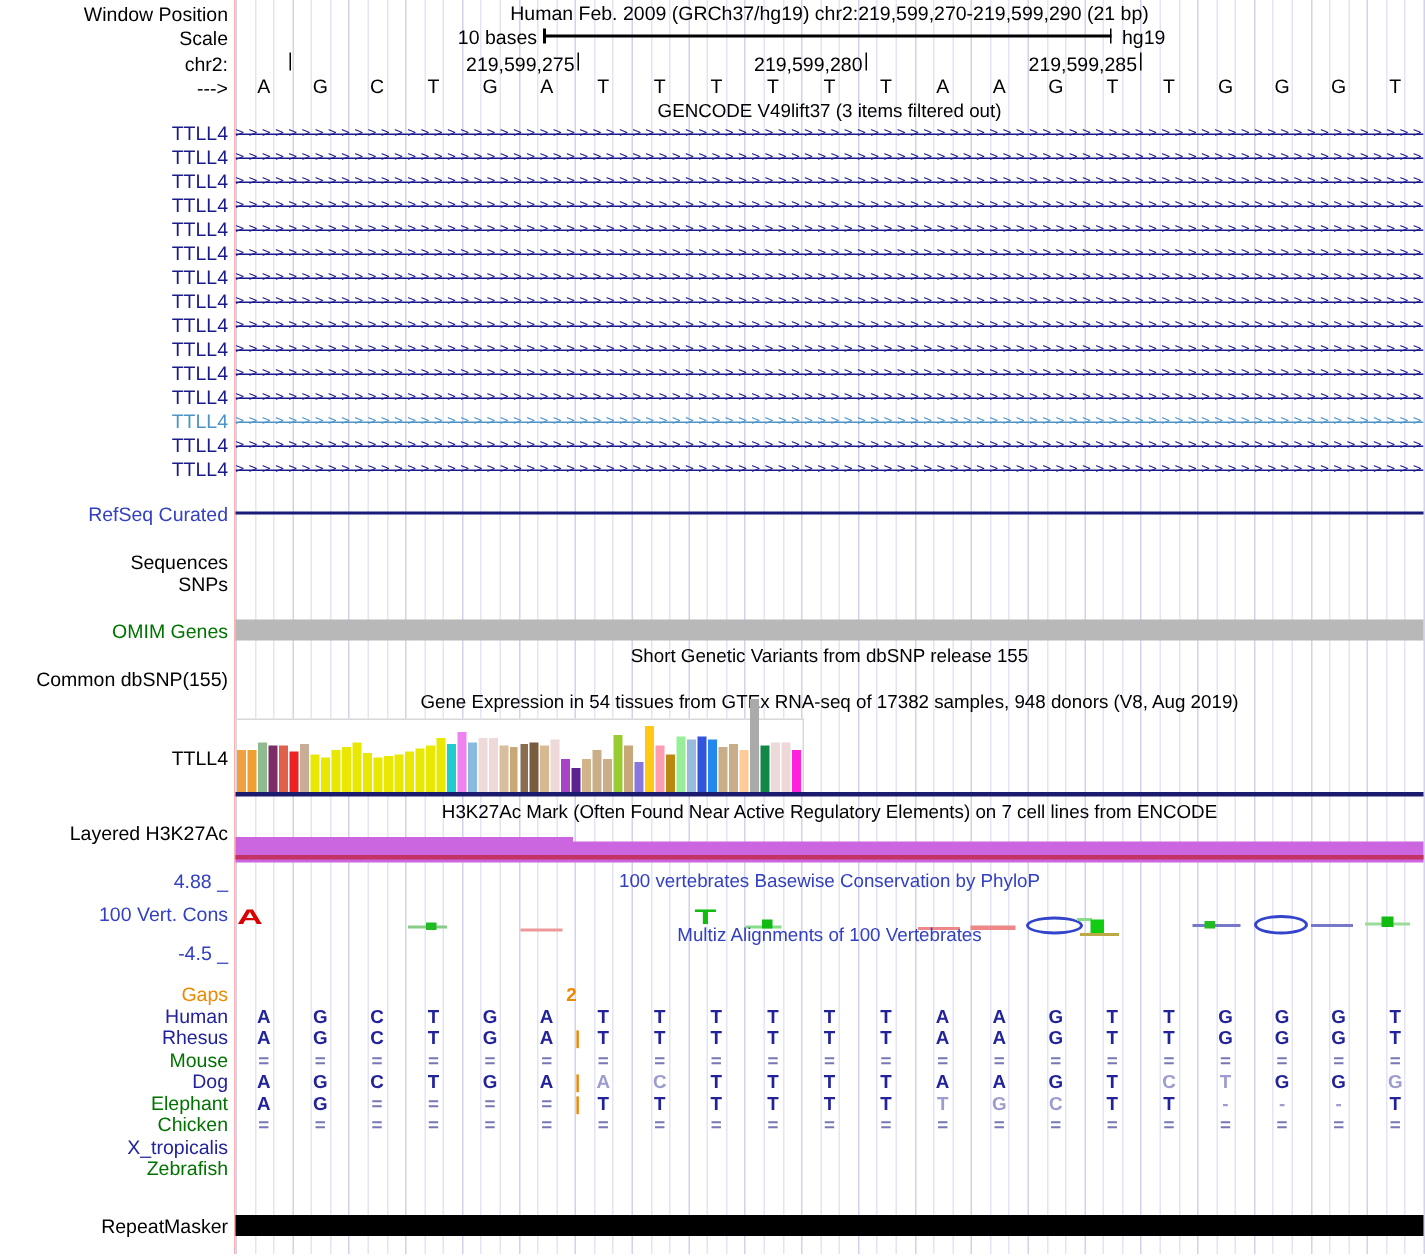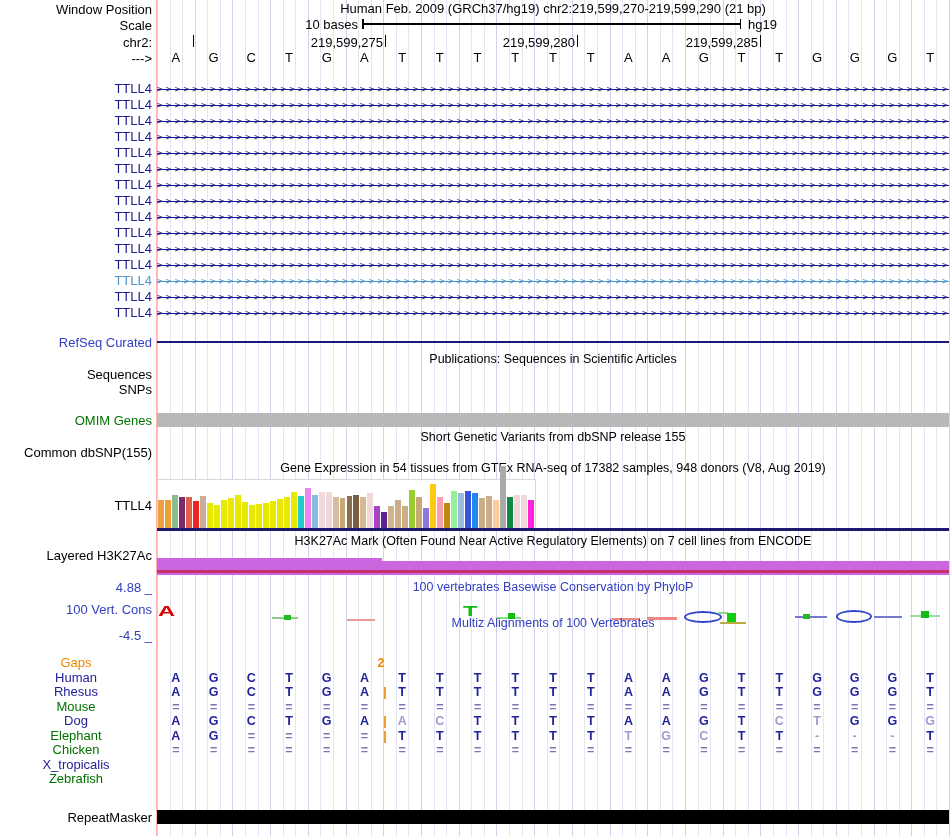--- a/index.html
+++ b/index.html
@@ -21,21 +21,21 @@
   #scale-line{position:absolute;left:362px;top:23px;width:379px;height:1.5px;background:#000;}
   #scale-line::before,#scale-line::after{content:"";position:absolute;top:-4px;width:1.5px;height:10px;background:#000;}
   #scale-line::before{left:0;}
   #scale-line::after{right:0;}
   .gene-row{position:absolute;left:157px;width:792px;height:16px;overflow:hidden;}
   .gene-row .gline{position:absolute;left:0;top:7.5px;width:100%;height:1px;}
   .gene-row .arrows{position:absolute;left:0;top:0;white-space:nowrap;
       font-family:"DejaVu Sans Mono",monospace;font-size:9.5px;line-height:16px;letter-spacing:3.1px;}
   .hbar{position:absolute;left:157px;width:792px;}
   .mz-cell{position:absolute;transform:translateX(-50%);font-size:12.5px;font-weight:bold;line-height:14px;}
-  .mz-row-label{position:absolute;left:0;width:152px;text-align:center;font-size:13px;line-height:14px;white-space:nowrap;}
+  .mz-row-label{position:absolute;left:0;width:152px;text-align:right;font-size:13px;line-height:14px;white-space:nowrap;}
   .gtex-bar{position:absolute;}
   .mark{position:absolute;}
   .mark-letter{font-weight:bold;font-size:14px;transform:scaleX(1.7);transform-origin:left;}
   .mark-oval{border-radius:50%;background:transparent !important;}
 </style>
 </head>
 <body>
 
 <div id="browser">
   <div id="gridlines">
@@ -141,20 +141,21 @@
       <span class="base-letter" style="left: 666.143px;">A</span>
       <span class="base-letter" style="left: 703.857px;">G</span>
       <span class="base-letter" style="left: 741.571px;">T</span>
       <span class="base-letter" style="left: 779.286px;">T</span>
       <span class="base-letter" style="left: 817px;">G</span>
       <span class="base-letter" style="left: 854.714px;">G</span>
       <span class="base-letter" style="left: 892.429px;">G</span>
       <span class="base-letter" style="left: 930.143px;">T</span>
     </div>
 
+  <div class="track-title" style="top:67px">GENCODE V49lift37 (3 items filtered out)</div>
   <div id="gencode-rows">
       <div class="gutter-label" style="top: 81px; color: rgb(26, 26, 140);">TTLL4</div>
       <div class="gene-row" style="top: 81px;">
         <div class="gline" style="background: rgb(26, 26, 140);"></div>
         <span class="arrows" style="color: rgb(26, 26, 140);">&gt;&gt;&gt;&gt;&gt;&gt;&gt;&gt;&gt;&gt;&gt;&gt;&gt;&gt;&gt;&gt;&gt;&gt;&gt;&gt;&gt;&gt;&gt;&gt;&gt;&gt;&gt;&gt;&gt;&gt;&gt;&gt;&gt;&gt;&gt;&gt;&gt;&gt;&gt;&gt;&gt;&gt;&gt;&gt;&gt;&gt;&gt;&gt;&gt;&gt;&gt;&gt;&gt;&gt;&gt;&gt;&gt;&gt;&gt;&gt;&gt;&gt;&gt;&gt;&gt;&gt;&gt;&gt;&gt;&gt;&gt;&gt;&gt;&gt;&gt;&gt;&gt;&gt;&gt;&gt;&gt;&gt;&gt;&gt;&gt;&gt;&gt;&gt;&gt;&gt;&gt;&gt;&gt;&gt;&gt;</span>
       </div>
       <div class="gutter-label" style="top: 97px; color: rgb(26, 26, 140);">TTLL4</div>
       <div class="gene-row" style="top: 97px;">
         <div class="gline" style="background: rgb(26, 26, 140);"></div>
         <span class="arrows" style="color: rgb(26, 26, 140);">&gt;&gt;&gt;&gt;&gt;&gt;&gt;&gt;&gt;&gt;&gt;&gt;&gt;&gt;&gt;&gt;&gt;&gt;&gt;&gt;&gt;&gt;&gt;&gt;&gt;&gt;&gt;&gt;&gt;&gt;&gt;&gt;&gt;&gt;&gt;&gt;&gt;&gt;&gt;&gt;&gt;&gt;&gt;&gt;&gt;&gt;&gt;&gt;&gt;&gt;&gt;&gt;&gt;&gt;&gt;&gt;&gt;&gt;&gt;&gt;&gt;&gt;&gt;&gt;&gt;&gt;&gt;&gt;&gt;&gt;&gt;&gt;&gt;&gt;&gt;&gt;&gt;&gt;&gt;&gt;&gt;&gt;&gt;&gt;&gt;&gt;&gt;&gt;&gt;&gt;&gt;&gt;&gt;&gt;&gt;</span>
@@ -222,21 +223,20 @@
       <div class="gutter-label" style="top: 305px; color: rgb(26, 26, 140);">TTLL4</div>
       <div class="gene-row" style="top: 305px;">
         <div class="gline" style="background: rgb(26, 26, 140);"></div>
         <span class="arrows" style="color: rgb(26, 26, 140);">&gt;&gt;&gt;&gt;&gt;&gt;&gt;&gt;&gt;&gt;&gt;&gt;&gt;&gt;&gt;&gt;&gt;&gt;&gt;&gt;&gt;&gt;&gt;&gt;&gt;&gt;&gt;&gt;&gt;&gt;&gt;&gt;&gt;&gt;&gt;&gt;&gt;&gt;&gt;&gt;&gt;&gt;&gt;&gt;&gt;&gt;&gt;&gt;&gt;&gt;&gt;&gt;&gt;&gt;&gt;&gt;&gt;&gt;&gt;&gt;&gt;&gt;&gt;&gt;&gt;&gt;&gt;&gt;&gt;&gt;&gt;&gt;&gt;&gt;&gt;&gt;&gt;&gt;&gt;&gt;&gt;&gt;&gt;&gt;&gt;&gt;&gt;&gt;&gt;&gt;&gt;&gt;&gt;&gt;&gt;</span>
       </div>
     </div>
 
   <div class="gutter-label blue" style="top:335px">RefSeq Curated</div>
   <div class="hbar" id="refseq-line" style="top: 341px; height: 2px; background: rgb(26, 26, 122);"></div>
 
-  <div class="track-title" style="top:352px">Publications: Sequences in Scientific Articles</div>
   <div class="gutter-label" style="top:367px">Sequences</div>
   <div class="gutter-label" style="top:382px">SNPs</div>
 
   <div class="gutter-label green" style="top:413px">OMIM Genes</div>
   <div class="hbar" id="omim-bar" style="top: 413px; height: 14px; background: rgb(184, 184, 184);"></div>
 
   <div class="track-title" style="top:430px">Short Genetic Variants from dbSNP release 155</div>
   <div class="gutter-label" style="top:445px">Common dbSNP(155)</div>
 
   <div class="track-title" style="top:461px">Gene Expression in 54 tissues from GTEx RNA-seq of 17382 samples, 948 donors (V8, Aug 2019)</div>

